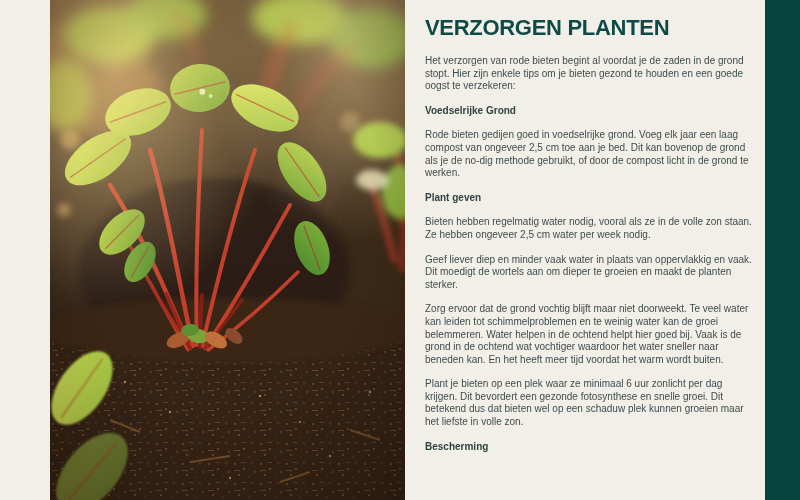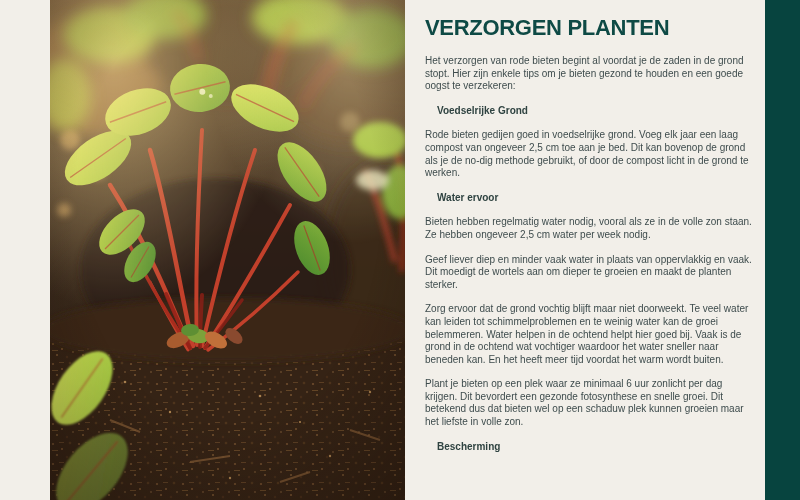--- a/index.html
+++ b/index.html
@@ -14,21 +14,21 @@
   .content{
     position:absolute;left:425px;top:13px;width:332px;
     color:#3e4c4d;font-size:10px;line-height:12.6px;
   }
   .content h1{
     margin:0 0 13px 0;font-size:22px;line-height:29px;
     color:#0e4a45;font-weight:bold;letter-spacing:-0.3px;
   }
   .content p{margin:12px 0 12px 0;}
   .content h2{
-    margin:12px;font-size:10px;line-height:12.6px;
+    margin:0;font-size:10px;line-height:12.6px;
     color:#2f4341;font-weight:bold;
   }
 </style>
 </head>
 <body>
 
 <div class="page">
 
   <svg class="photo" viewBox="0 0 355 500" xmlns="http://www.w3.org/2000/svg" aria-hidden="true">
     <defs>
@@ -231,21 +231,21 @@
   <div class="content">
     <h1>VERZORGEN PLANTEN</h1>
     <p>Het verzorgen van rode bieten begint al voordat je de zaden in de grond stopt. Hier zijn enkele tips om je bieten gezond te houden en een goede oogst te verzekeren:</p>
 
     <section>
       <h2>Voedselrijke Grond</h2>
       <p>Rode bieten gedijen goed in voedselrijke grond. Voeg elk jaar een laag compost van ongeveer 2,5 cm toe aan je bed. Dit kan bovenop de grond als je de no-dig methode gebruikt, of door de compost licht in de grond te werken.</p>
     </section>
 
     <section>
-      <h2>Water ervoor</h2>
+      <h2>Plant geven</h2>
       <p>Bieten hebben regelmatig water nodig, vooral als ze in de volle zon staan. Ze hebben ongeveer 2,5 cm water per week nodig.</p>
       <p>Geef liever diep en minder vaak water in plaats van oppervlakkig en vaak. Dit moedigt de wortels aan om dieper te groeien en maakt de planten sterker.</p>
       <p>Zorg ervoor dat de grond vochtig blijft maar niet doorweekt. Te veel water kan leiden tot schimmelproblemen en te weinig water kan de groei belemmeren. Water helpen in de ochtend helpt hier goed bij. Vaak is de grond in de ochtend wat vochtiger waardoor het water sneller naar beneden kan. En het heeft meer tijd voordat het warm wordt buiten.</p>
     </section>
 
     <section>
       <p>Plant je bieten op een plek waar ze minimaal 6 uur zonlicht per dag krijgen. Dit bevordert een gezonde fotosynthese en snelle groei. Dit betekend dus dat bieten wel op een schaduw plek kunnen groeien maar het liefste in volle zon.</p>
     </section>
 
 

